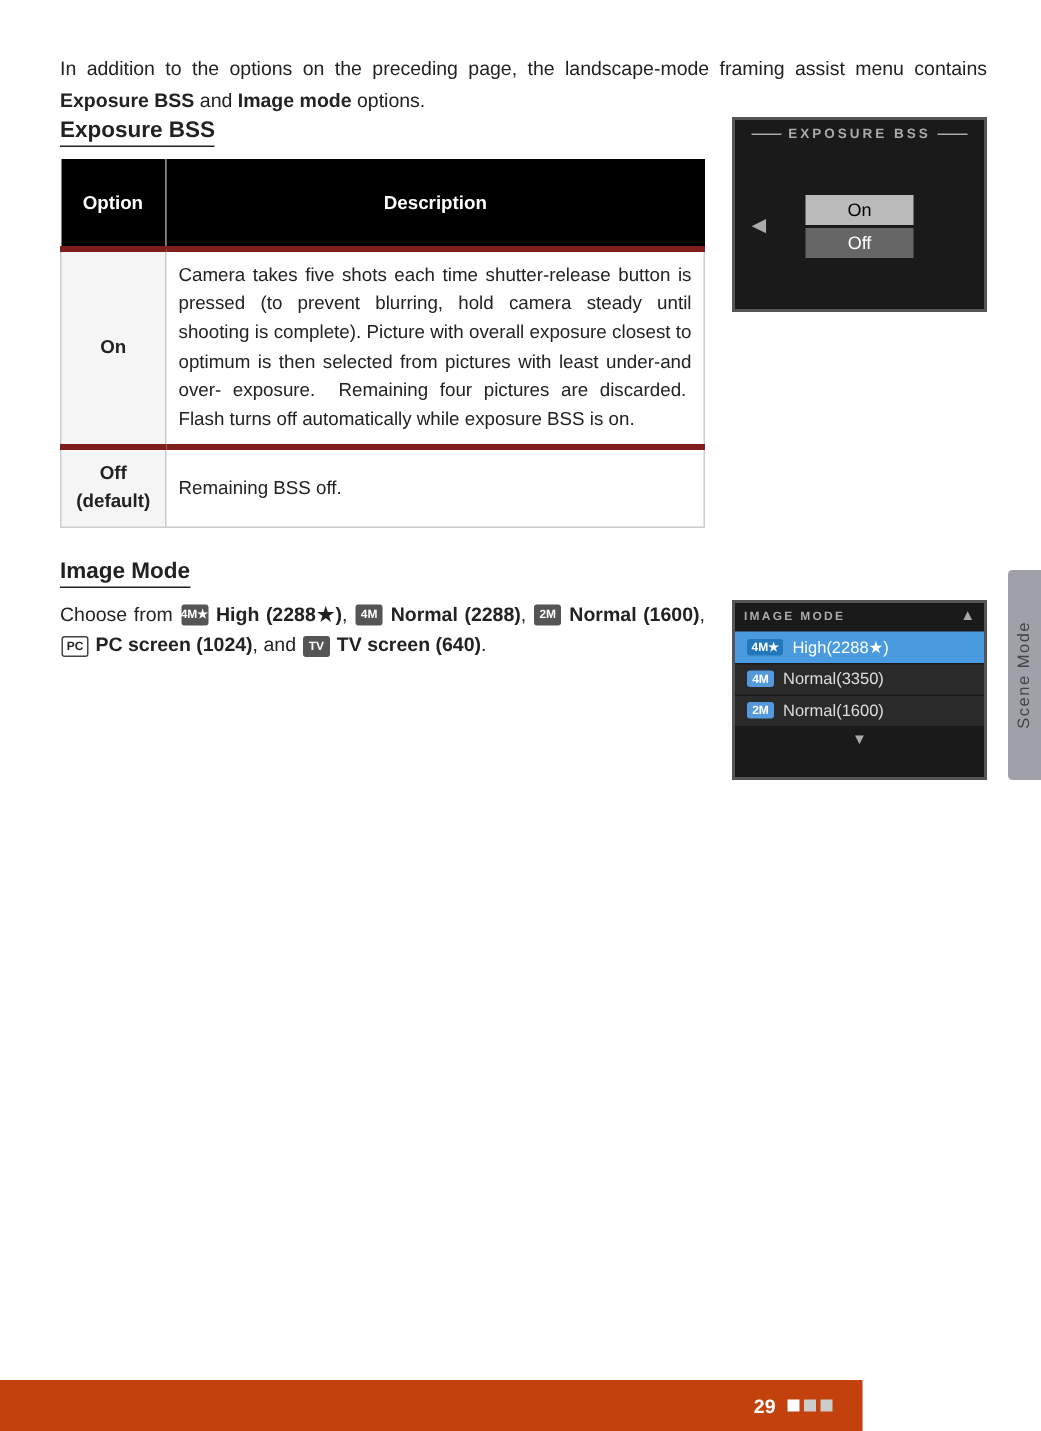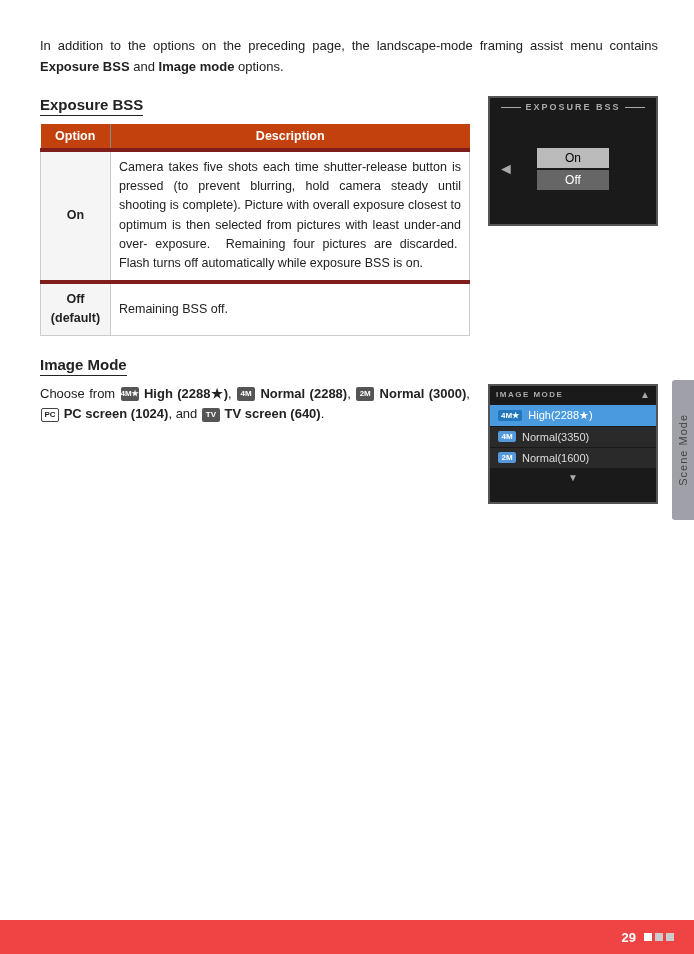--- a/index.html
+++ b/index.html
@@ -43,23 +43,23 @@
       font-size: 11px;
       color: #444;
       letter-spacing: 1px;
     }
 
     
     .bottom-bar {
       position: absolute;
       bottom: 0;
       left: 0;
-      width: 694px;
+      width: 575px;
       height: 34px;
-      background: #ef4444;
+      background: #c2410c;
       display: flex;
       align-items: center;
       justify-content: flex-end;
       padding-right: 20px;
     }
     .page-number {
       font-size: 13px;
       color: #fff;
       font-weight: bold;
     }
@@ -80,21 +80,21 @@
     
     .content {
       padding: 36px 36px 36px 40px;
       flex: 1;
     }
 
     .intro-text {
       font-size: 13px;
       line-height: 1.6;
       color: #222;
-      margin-bottom: 18px;
+      margin-bottom: 0;
       text-align: justify;
     }
     .intro-text strong {
       font-weight: bold;
     }
 
     
     .section-heading {
       font-size: 15px;
       font-weight: bold;
@@ -130,23 +130,23 @@
       flex-shrink: 0;
     }
 
     
     .option-table {
       width: 100%;
       border-collapse: collapse;
       font-size: 12.5px;
     }
     .option-table th {
-      background: #c2410c;
-      color: #fff;
-      padding: 5px 8px;
+      background: #000000;
+      color: #fff;
+      padding: 22px 8px;
       text-align: center;
       font-weight: bold;
       font-size: 12.5px;
     }
     .option-table th.col-option {
       width: 70px;
       border-right: 1px solid #888;
     }
     .option-table td {
       border: 1px solid #ccc;
@@ -399,21 +399,21 @@
           <div class="bss-arrow-left">◄</div>
         </div>
       </div>
     </div>
 
     <div class="image-mode-section">
       <div class="section-heading">Image Mode</div>
 
       <div class="image-mode-row">
         <div class="image-mode-text">
-          Choose from <span class="icon-badge">4M★</span> <strong>High (2288★)</strong>, <span class="icon-badge">4M</span> <strong>Normal (2288)</strong>, <span class="icon-badge">2M</span> <strong>Normal (3000)</strong>, <span class="icon-badge-outline">PC</span> <strong>PC screen (1024)</strong>, and <span class="icon-badge">TV</span> <strong>TV screen (640)</strong>.
+          Choose from <span class="icon-badge">4M★</span> <strong>High (2288★)</strong>, <span class="icon-badge">4M</span> <strong>Normal (2288)</strong>, <span class="icon-badge">2M</span> <strong>Normal (1600)</strong>, <span class="icon-badge-outline">PC</span> <strong>PC screen (1024)</strong>, and <span class="icon-badge">TV</span> <strong>TV screen (640)</strong>.
         </div>
 
         <div class="image-mode-col-right">
           <div class="img-mode-screen">
             <div class="img-mode-title-bar">
               <span class="img-mode-title-text">IMAGE MODE</span>
               <span class="img-mode-arrow-up">▲</span>
             </div>
             <div class="img-mode-items">
               <div class="img-mode-item selected">

